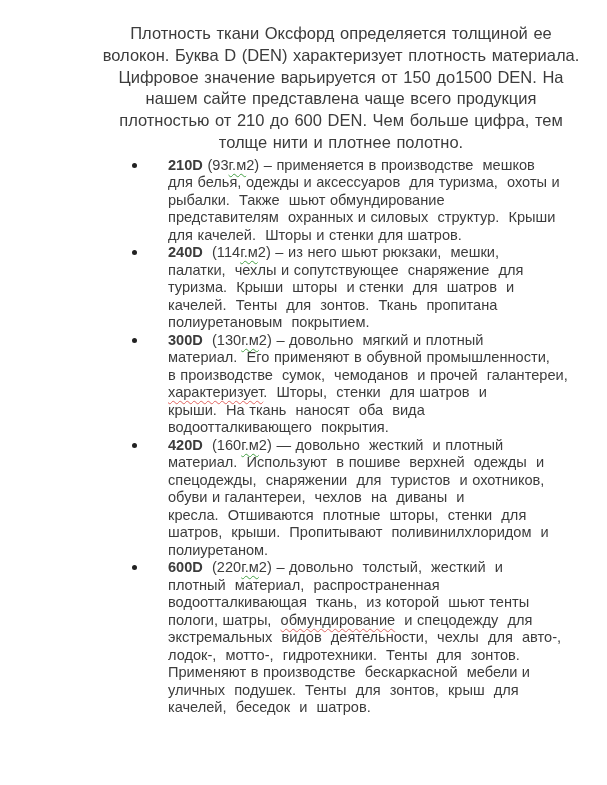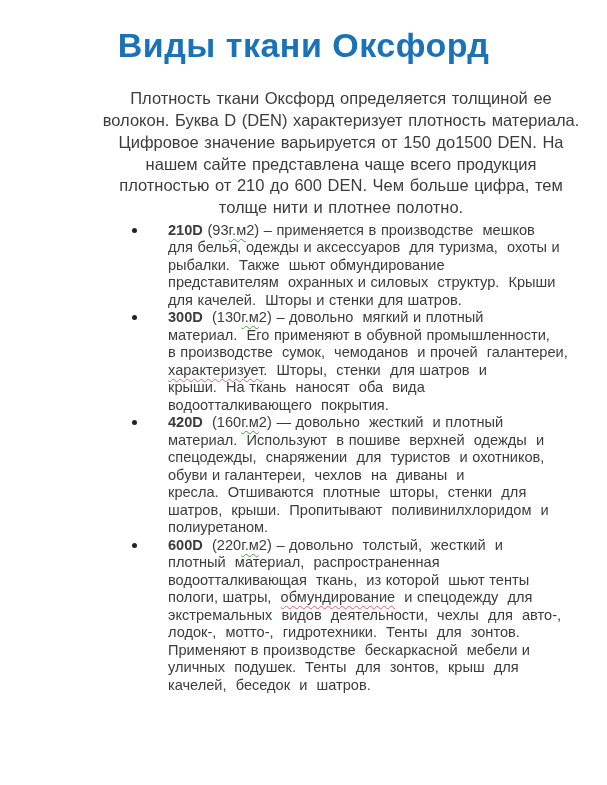--- a/index.html
+++ b/index.html
@@ -74,39 +74,45 @@
     text-decoration-color: #44a044;
     text-decoration-thickness: 1px;
     text-underline-offset: 3px;
   }
 </style>
 </head>
 <body>
 
 <div class="doc">
 
-  <h1 class="title">Виды ткани Оксфорд</h1>
 
   <p class="intro squigglable">Плотность ткани Оксфорд определяется толщиной ее
 волокон. Буква D (DEN) характеризует плотность материала.
 Цифровое значение варьируется от 150 до1500 DEN. На
 нашем сайте представлена чаще  всего продукция
 плотностью от 210 до 600 DEN. Чем больше цифра, тем
 толще  нити и плотнее полотно.</p>
 
   <ul class="density-list">
 
     <li>
       <span class="dot"></span><b class="term">210D</b><span class="desc squigglable"> (93<span class="sq-green">г.м</span>2) – применяется в производстве  мешков
 для белья, одежды и аксессуаров  для туризма,  охоты и
 рыбалки.  Также  шьют обмундирование
 представителям  охранных и силовых  структур.  Крыши
 для качелей.  Шторы и стенки для шатров.</span>
     </li>
 
+    <li>
+      <span class="dot"></span><b class="term">240D</b><span class="desc squigglable">  (114<span class="sq-green">г.м</span>2) – из него шьют рюкзаки,  мешки,
+палатки,  чехлы и сопутствующее  снаряжение  для
+туризма.  Крыши  шторы  и стенки  для  шатров  и
+качелей.  Тенты  для  зонтов.  Ткань  пропитана
+полиуретановым  покрытием.</span>
+    </li>
 
     <li>
       <span class="dot"></span><b class="term">300D</b><span class="desc squigglable">  (130<span class="sq-green">г.м</span>2) – довольно  мягкий и плотный
 материал.  Его применяют в обувной промышленности,
 в производстве  сумок,  чемоданов  и прочей  галантереи,
 <span class="sq-red">характеризует</span>.  Шторы,  стенки  для шатров  и
 крыши.  На ткань  наносят  оба  вида
 водоотталкивающего  покрытия.</span>
     </li>
 

